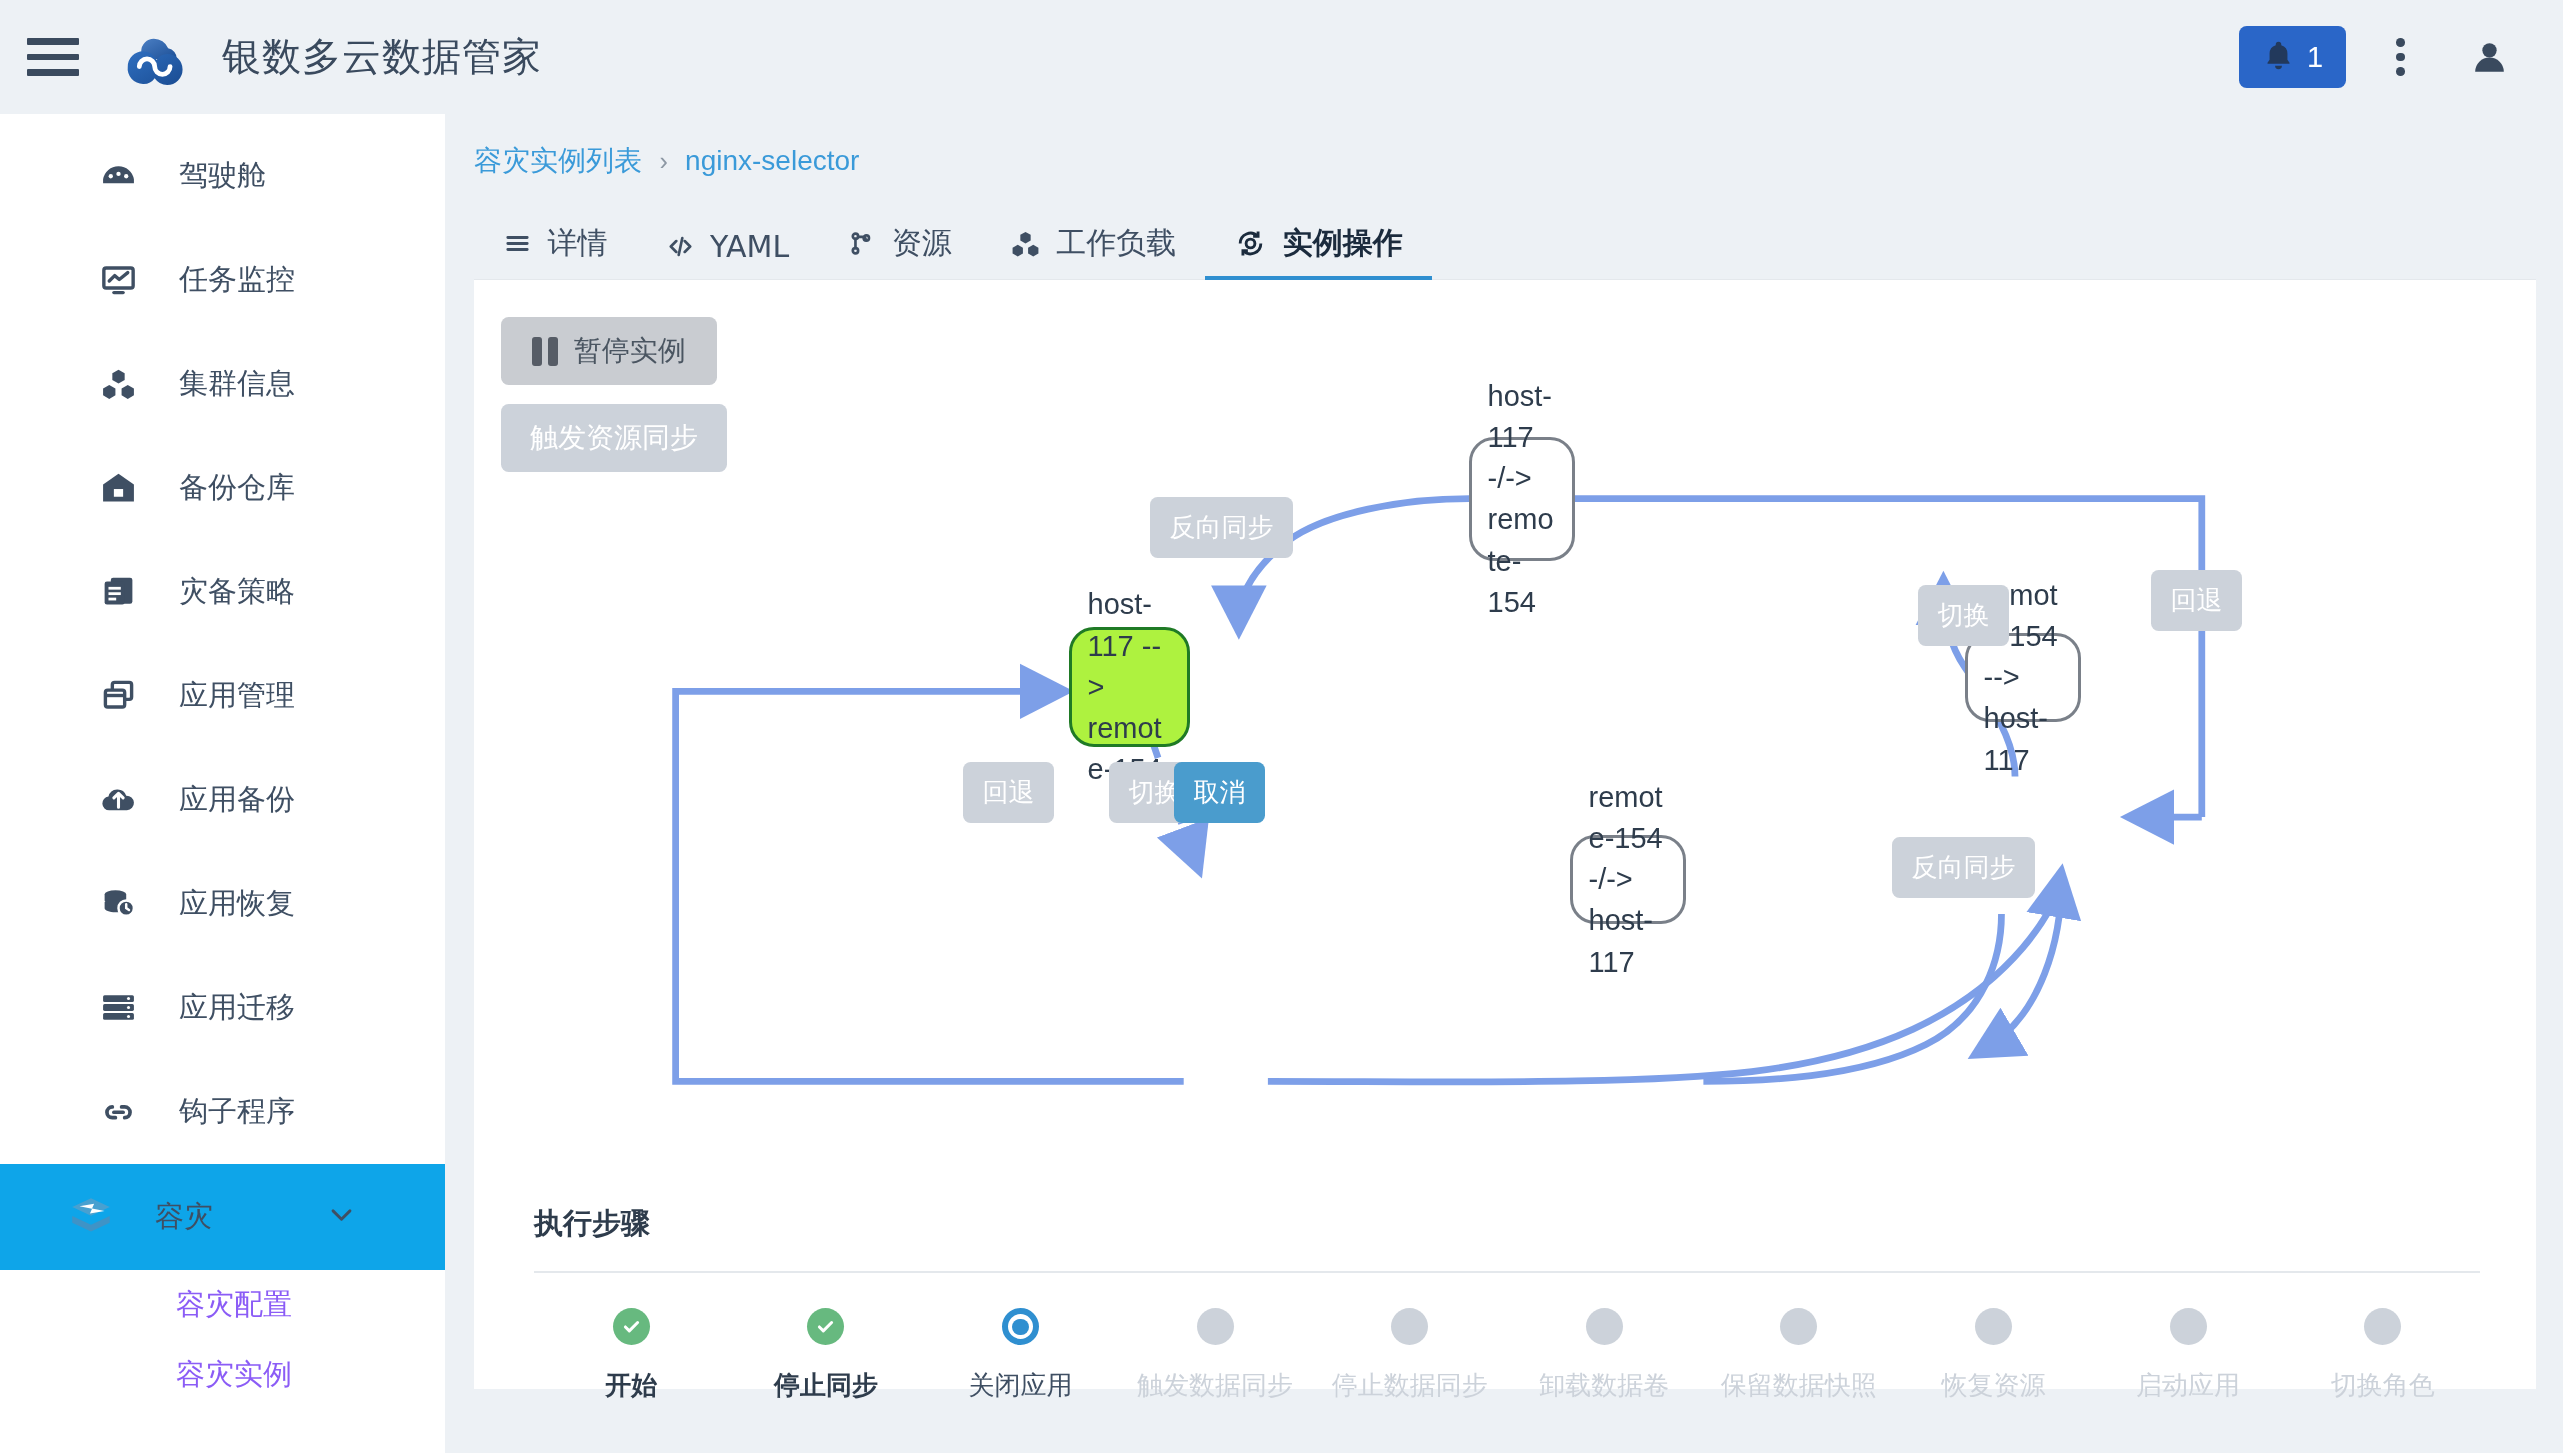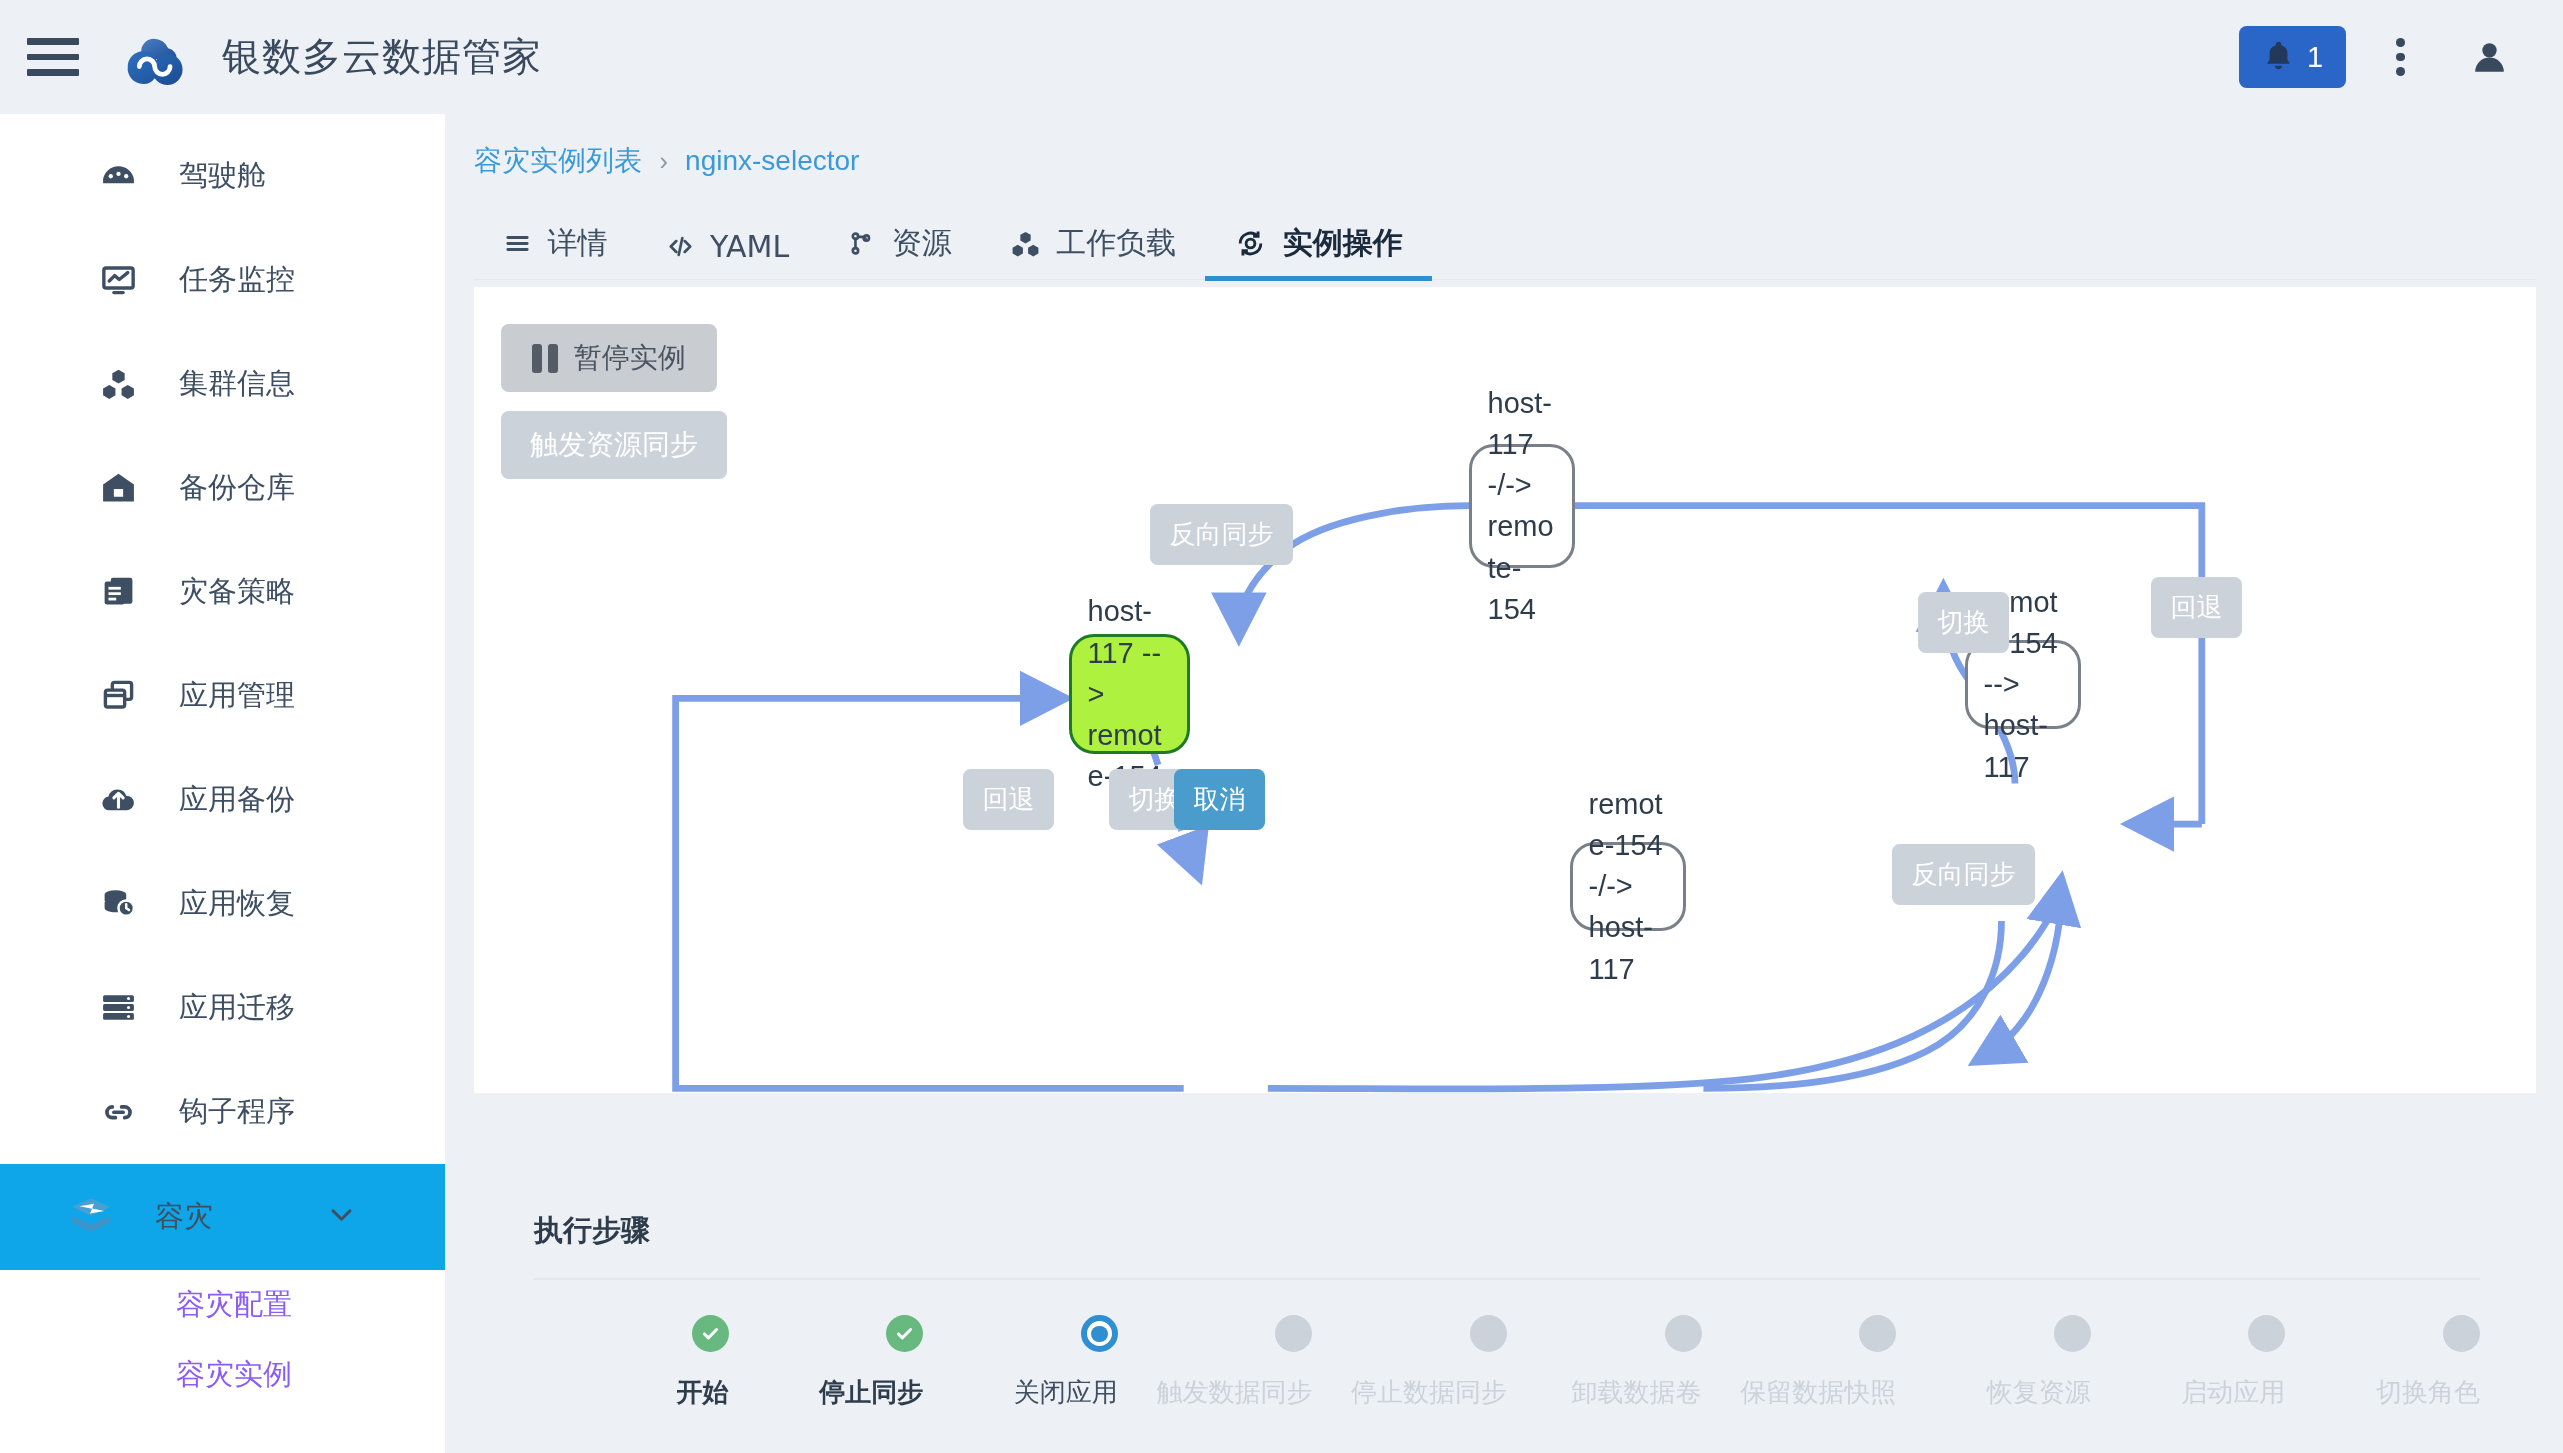--- a/index.html
+++ b/index.html
@@ -95,21 +95,21 @@
     font-family: "DejaVu Sans", sans-serif;
   }
   .tab.active { color: #1b2b3d; font-weight: bold; }
   .tab.active::after {
     content: ""; position: absolute; left: 0; right: 0; bottom: -1.9px;
     height: 4.8px; background: #2f8fd0;
   }
   .tab .tico { display: flex; align-items: center; }
 
   .panel {
-    margin-top: 7px; width: 2062px; height: 806px;
+    margin-top: 0; width: 2062px; height: 1109px;
     background: #fff; position: relative;
   }
 
   
   .btn-pause {
     position: absolute; left: 27px; top: 37px;
     background: #c9ccd1; border-radius: 7.7px; height: 68px;
     display: flex; align-items: center; gap: 15.5px;
     padding: 0 31px; cursor: pointer;
   }
@@ -141,21 +141,21 @@
   }
   .chip.blue { background: #4a9ccd; }
 
   
   .steps-wrap { position: absolute; left: 60px; top: 924px; width: 1946px; }
   .steps-title { font-size: 29px; color: #2e3c4c; font-weight: bold; font-family: "DejaVu Sans", sans-serif; }
   .steps-rule { margin-top: 27px; height: 1.9px; background: #e4e8ec; width: 1946px; }
   .steps {
     display: flex; margin-top: 35px; width: 1946px;
   }
-  .step { flex: 1; display: flex; flex-direction: column; align-items: flex-end; gap: 23px; cursor: pointer; }
+  .step { flex: 1; display: flex; flex-direction: column; align-items: center; gap: 23px; cursor: pointer; }
   .step .dot { width: 37px; height: 37px; border-radius: 50%; display: flex; align-items: center; justify-content: center; }
   .step.done .dot { background: #67b97f; }
   .step.current .dot { background: #fff; border: 6.8px solid #2f8fd0; }
   .step.current .dot::after { content: ""; width: 16.5px; height: 16.5px; border-radius: 50%; background: #2f8fd0; display: block; }
   .step.todo .dot { background: #ccd2da; }
   .step .slbl { font-size: 26px; color: #3f4f63; font-family: "DejaVu Sans", sans-serif; white-space: nowrap; }
   .step.done .slbl { color: #2e3c4c; }
   .step.done.bold .slbl { font-weight: bold; }
   .step.todo .slbl { color: #ccd2da; }
 </style>

